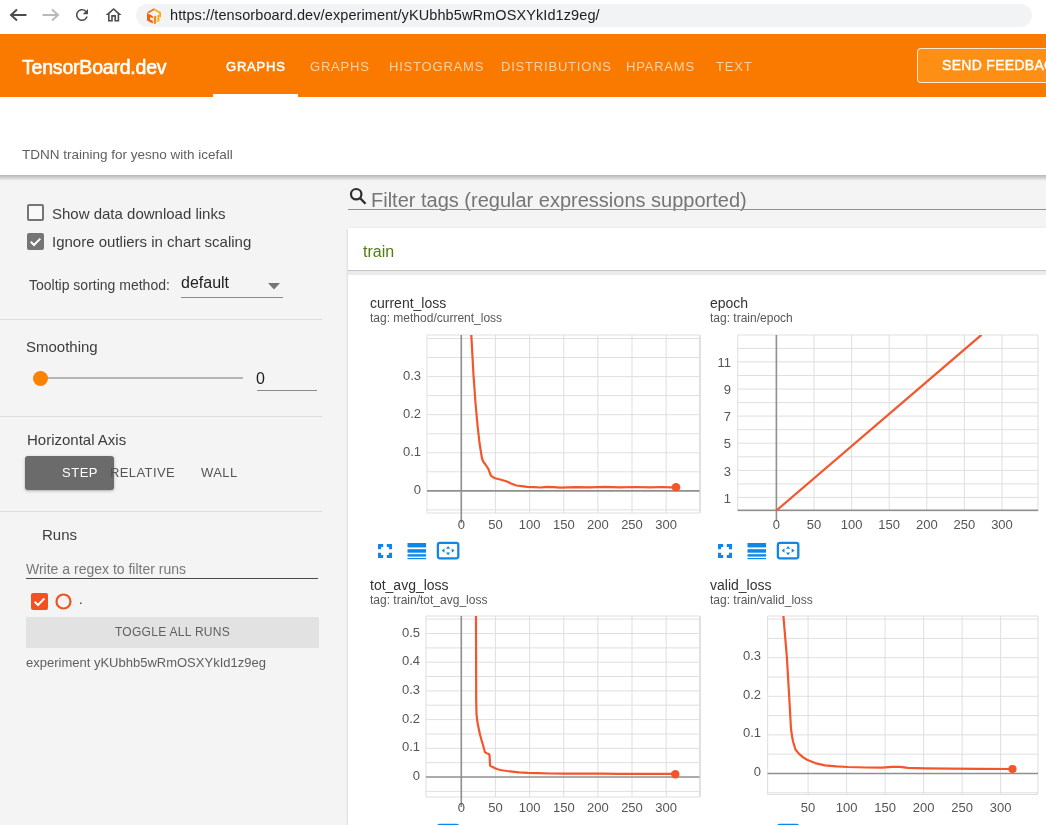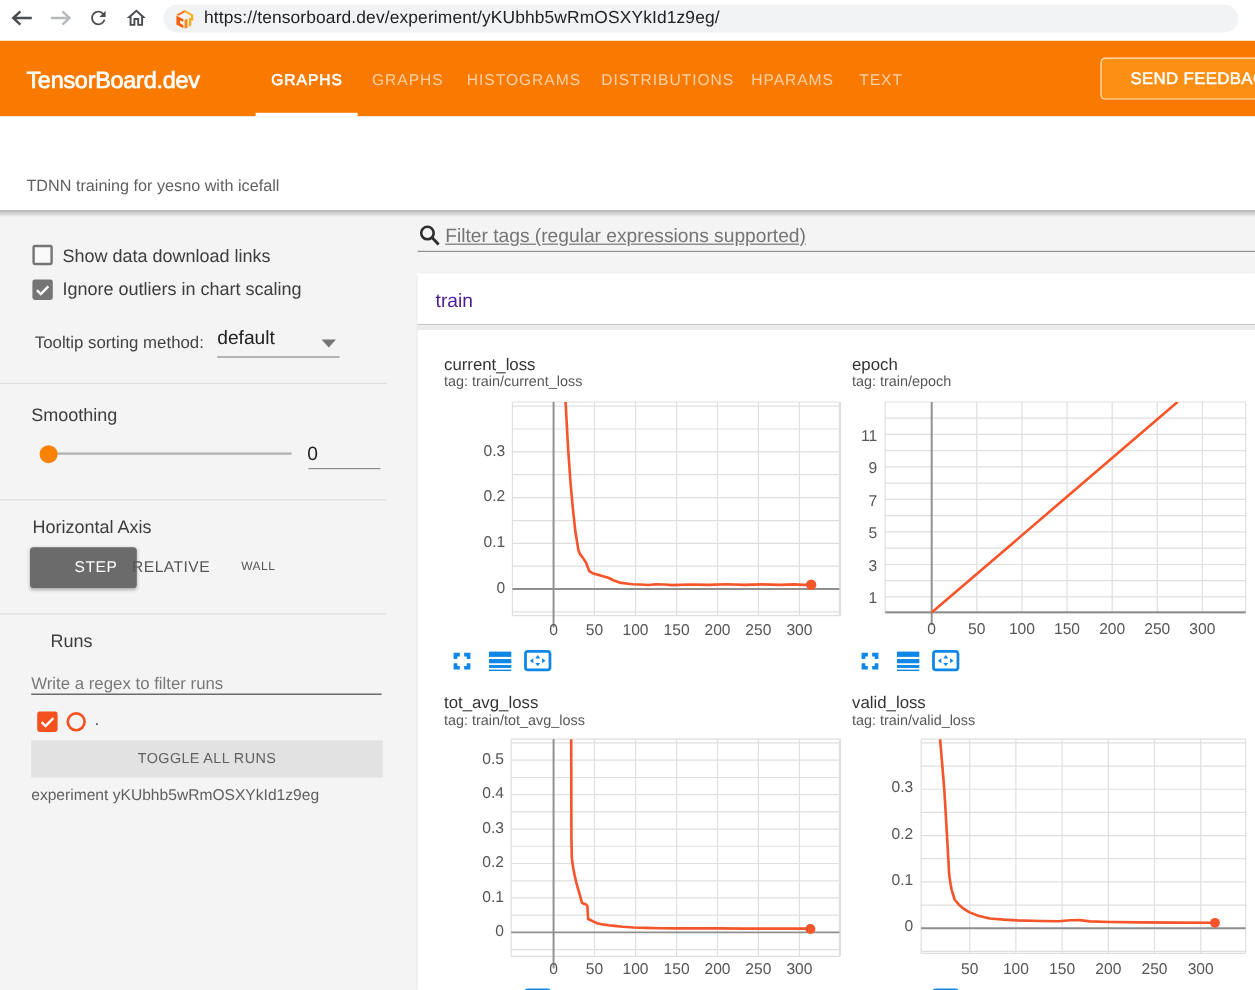--- a/index.html
+++ b/index.html
@@ -23,22 +23,22 @@
   #subsh{left:0;top:175px;width:1046px;height:7px;
           background:linear-gradient(#b5b5b5,rgba(190,190,190,0) 85%);}
   #tdnn{left:22px;top:147px;font-size:13.5px;color:#5f5f5f;}
   
   .sb{color:#3d3d3d;font-size:15px;}
   .divider{left:0;width:322px;height:1px;background:#dedede;}
   #card{left:348px;top:228px;width:698px;height:597px;background:#fff;
         box-shadow:0 1px 3px rgba(0,0,0,0.18);}
   #trainrow{left:348px;top:228px;width:698px;height:43px;background:#fff;border-bottom:1px solid #c6c6c6;box-sizing:border-box;}
   #trainband{left:348px;top:271px;width:698px;height:4px;background:#ebebeb;}
-  #trainlbl{left:363px;top:243px;font-size:16px;color:#4c1d95;}
-  #filterph{left:371px;top:189px;font-size:16px;color:#757575;text-decoration:underline;}
+  #trainlbl{left:363px;top:243px;font-size:16px;color:#4d7c0f;}
+  #filterph{left:371px;top:189px;font-size:20px;color:#757575;}
   #filterline{left:348px;top:209px;width:698px;height:1px;background:#909090;}
   .ctitle{font-size:14px;color:#333;}
   .csub{font-size:12px;color:#575757;}
 </style>
 </head>
 <body>
 
 <div class="abs" id="chrome"></div>
 <svg class="abs" style="left:0;top:0" width="136" height="32" viewBox="0 0 136 32">
   <g fill="none" stroke-width="2">
@@ -91,21 +91,21 @@
 <div class="abs sb" style="left:26px;top:338px;">Smoothing</div>
 <div class="abs" style="left:40px;top:377px;width:203px;height:2px;background:#b5b5b5;"></div>
 <div class="abs" style="left:33px;top:371px;width:15px;height:15px;border-radius:50%;background:#f98200;"></div>
 <div class="abs" style="left:256px;top:370px;font-size:16px;color:#212121;">0</div>
 <div class="abs" style="left:257px;top:390px;width:60px;height:1px;background:#8a8a8a;"></div>
 <div class="abs divider" style="top:416px;"></div>
 <div class="abs sb" style="left:27px;top:431px;">Horizontal Axis</div>
 <div class="abs" style="left:25px;top:456px;width:68px;height:34px;background:#6b6b6b;border-radius:3px;color:#fff;box-shadow:0 1px 3px rgba(0,0,0,0.3);
      font-size:13px;letter-spacing:0.5px;text-align:center;line-height:34px;padding-left:21px;">STEP</div>
 <div class="abs" style="left:110px;top:456px;width:60px;height:34px;color:#565656;font-size:13px;letter-spacing:0.4px;line-height:34px;">RELATIVE</div>
-<div class="abs" style="left:201px;top:456px;width:50px;height:34px;color:#565656;font-size:10px;letter-spacing:0.4px;line-height:34px;">WALL</div>
+<div class="abs" style="left:201px;top:456px;width:50px;height:34px;color:#565656;font-size:13px;letter-spacing:0.4px;line-height:34px;">WALL</div>
 <div class="abs divider" style="top:511px;"></div>
 <div class="abs sb" style="left:26px;top:526px;margin-left:16px;">Runs</div>
 <div class="abs" style="left:26px;top:561px;font-size:14px;color:#787878;">Write a regex to filter runs</div>
 <div class="abs" style="left:26px;top:578px;width:292px;height:1px;background:#4a4a4a;"></div>
 <div class="abs" style="left:31px;top:593px;width:17px;height:17px;background:#f4511e;border-radius:2px;"></div>
 <svg class="abs" style="left:31px;top:593px;" width="17" height="17" viewBox="0 0 17 17">
   <path d="M3.7 8.7 L7 12 L13.4 5.5" fill="none" stroke="#fff" stroke-width="2"></path>
 </svg>
 <svg class="abs" style="left:55px;top:593px;" width="17" height="17" viewBox="0 0 17 17">
   <circle cx="8.5" cy="8.5" r="7" fill="none" stroke="#f4511e" stroke-width="2.2"></circle>
@@ -120,21 +120,21 @@
   <path d="M11.2 11.2 L16.5 16.8" stroke="#2e2e2e" stroke-width="2.4"></path>
 </svg>
 <div class="abs" id="filterph">Filter tags (regular expressions supported)</div>
 <div class="abs" id="filterline"></div>
 <div class="abs" id="card"></div>
 <div class="abs" id="trainrow"></div>
 <div class="abs" id="trainband"></div>
 <div class="abs" id="trainlbl">train</div>
 
 <div class="abs ctitle" style="left:370px;top:295px;">current_loss</div>
-<div class="abs csub" style="left:370px;top:311px;">tag: train/current_loss</div>
+<div class="abs csub" style="left:370px;top:311px;">tag: method/current_loss</div>
 <div class="abs ctitle" style="left:710px;top:295px;text-align:right;">epoch</div>
 <div class="abs csub" style="left:710px;top:311px;">tag: train/epoch</div>
 <div class="abs ctitle" style="left:370px;top:577px;">tot_avg_loss</div>
 <div class="abs csub" style="left:370px;top:593px;">tag: train/tot_avg_loss</div>
 <div class="abs ctitle" style="left:710px;top:577px;">valid_loss</div>
 <div class="abs csub" style="left:710px;top:593px;">tag: train/valid_loss</div>
 
 <svg class="abs" id="charts" style="left:0;top:0;" width="1046" height="825" viewBox="0 0 1046 825">
 <clipPath id="c1">
       <rect x="427" y="335" width="272.5" height="178"></rect>

